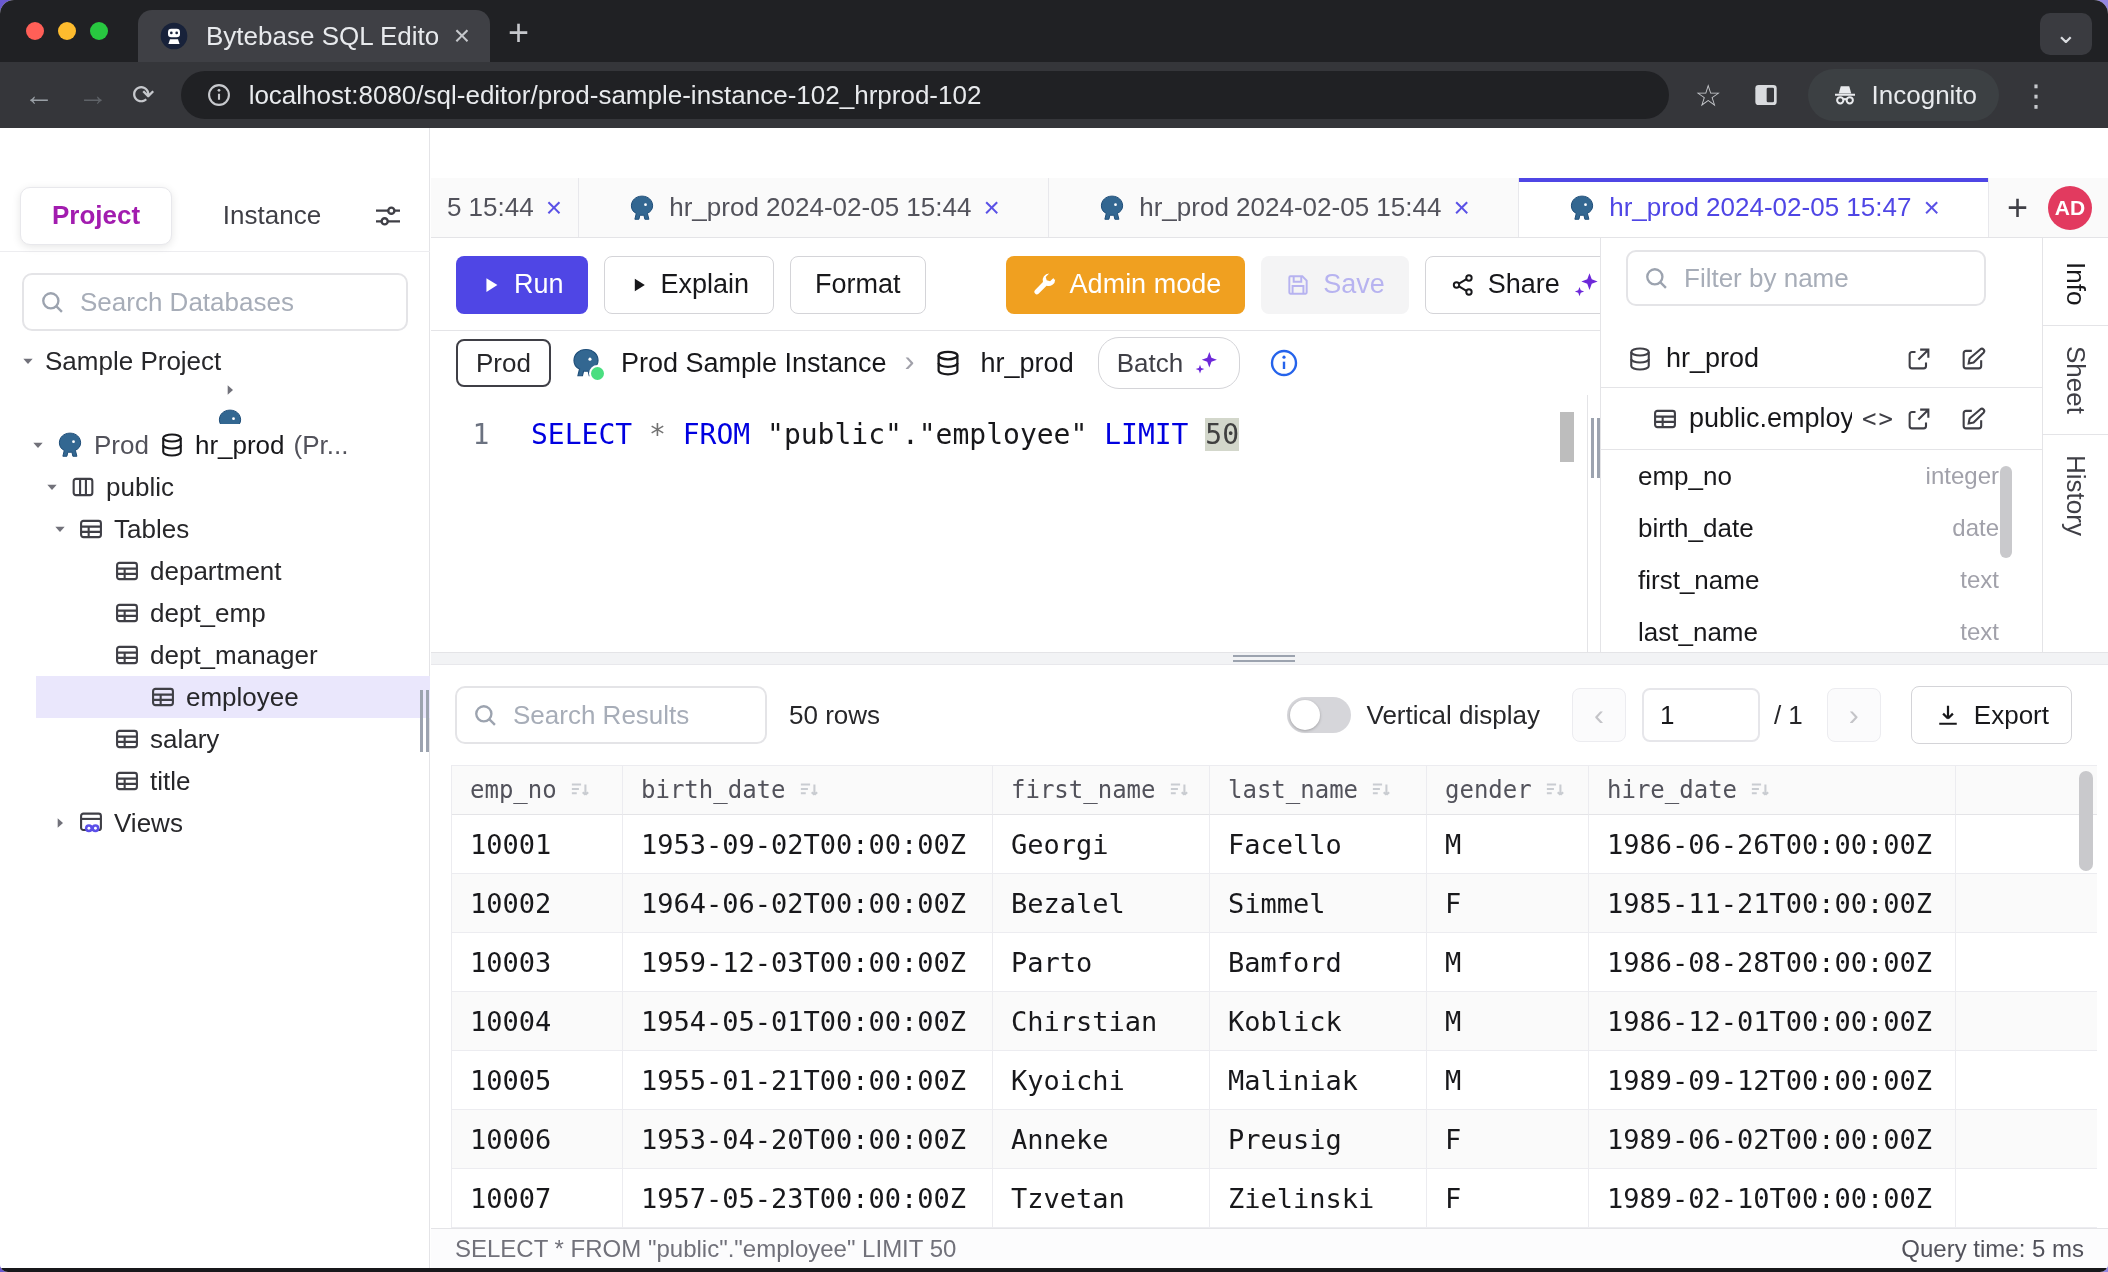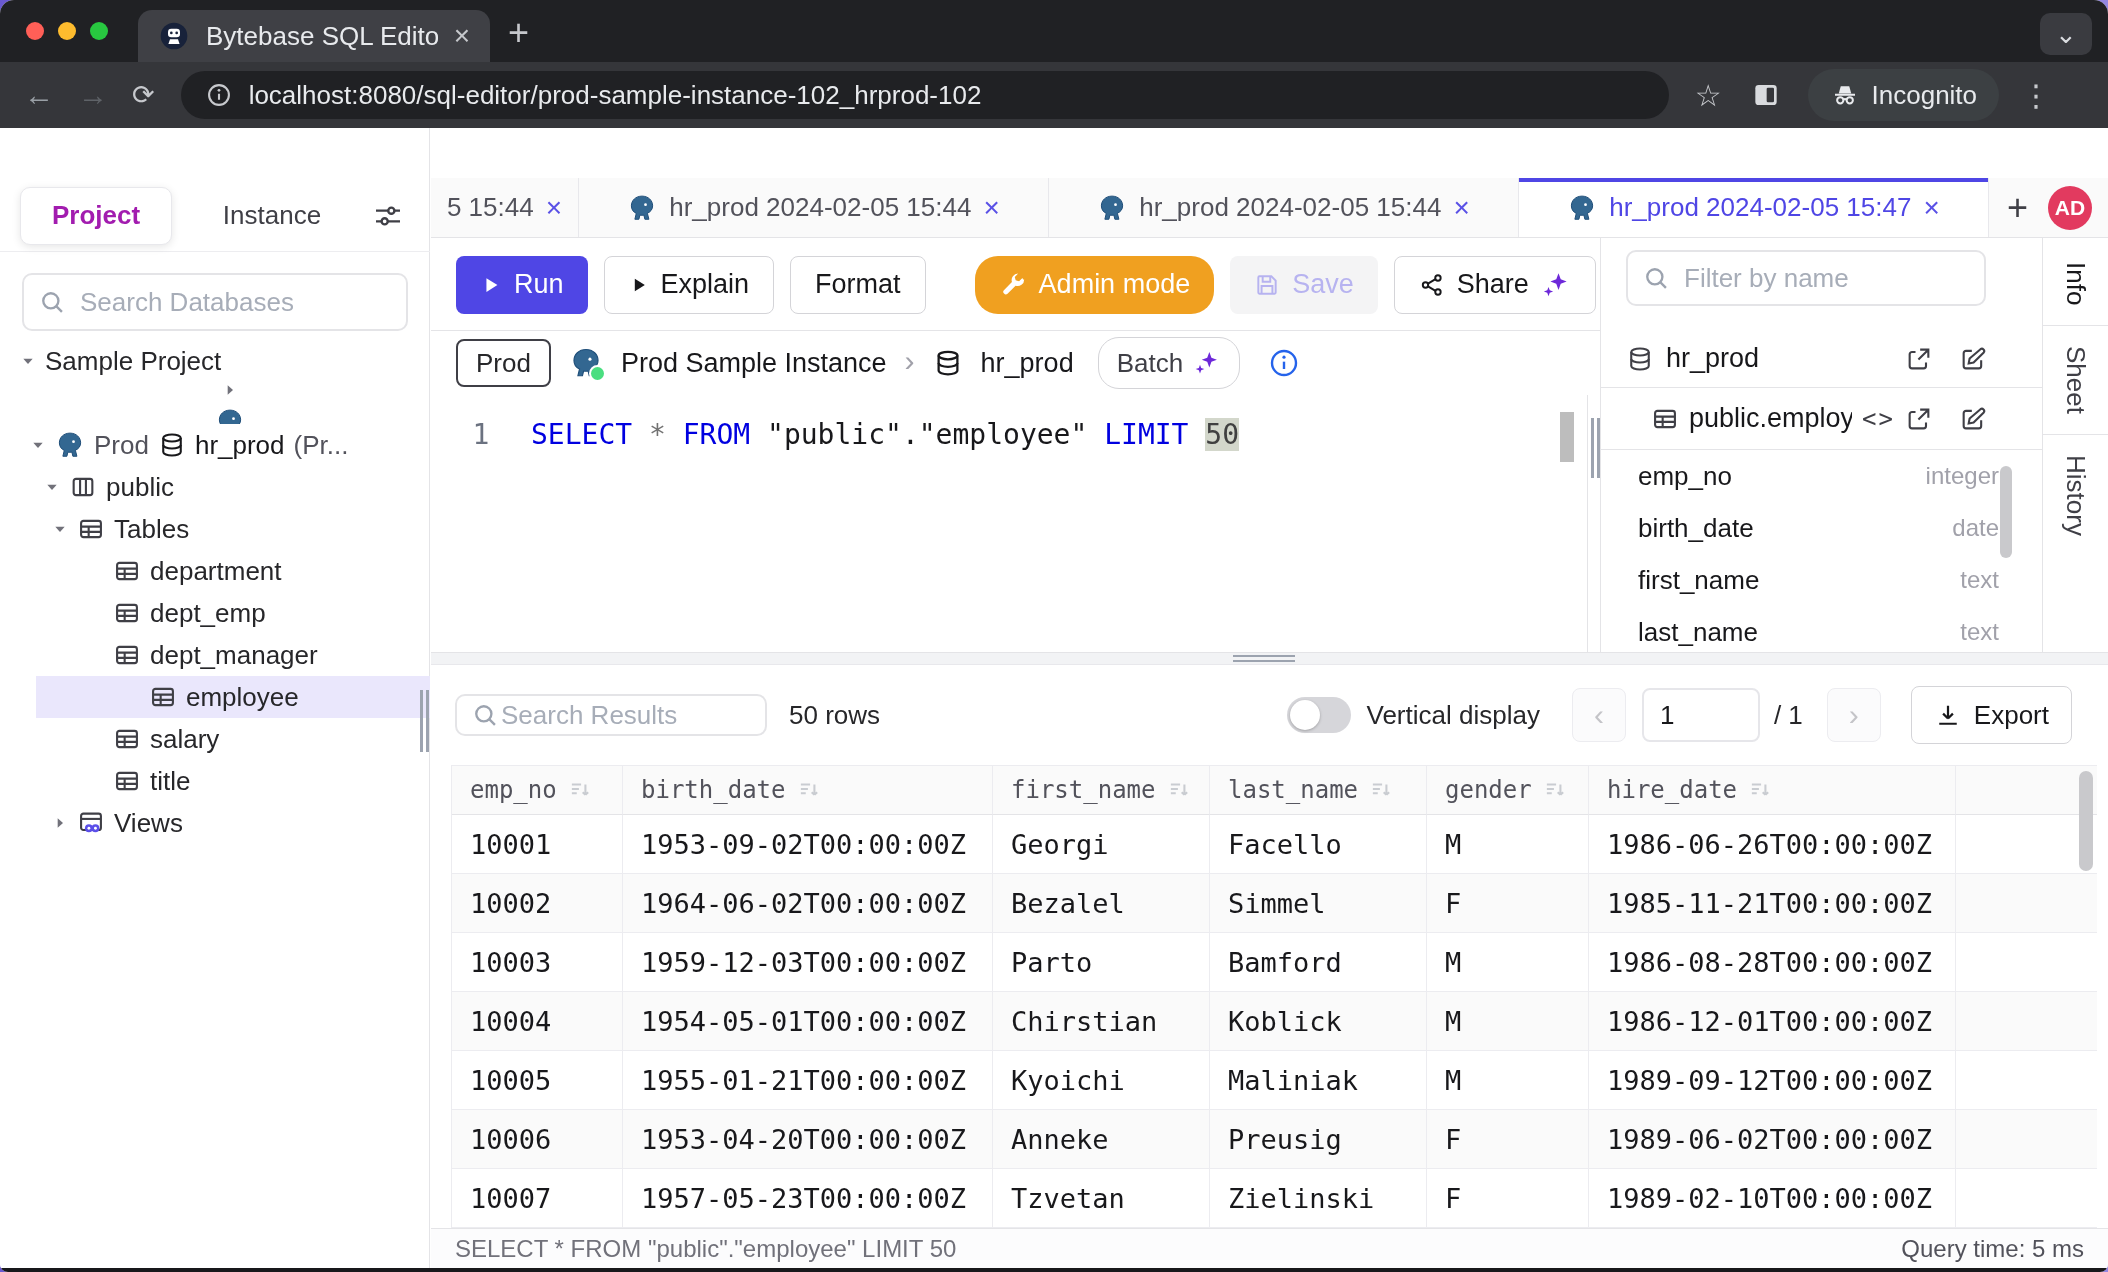--- a/index.html
+++ b/index.html
@@ -55,21 +55,21 @@
   .etab.active{background:#fff;color:#4f46e5;box-shadow:inset 0 4px 0 0 #4f46e5;font-weight:500;}
   .etabs-rest{flex:1;display:flex;align-items:center;}
   .tab-plus{color:#3f3f46;font-size:36px;margin-left:18px;}
   .avatar{margin-left:auto;margin-right:16px;width:44px;height:44px;border-radius:50%;background:#e23a5f;color:#fff;font-size:21px;font-weight:700;display:flex;align-items:center;justify-content:center;}
 
   
   .toolbar{left:431px;top:239px;width:1169px;height:91px;display:flex;align-items:center;gap:16px;padding-left:25px;background:#fff;}
   .btn{height:58px;border-radius:8px;display:inline-flex;align-items:center;justify-content:center;gap:12px;padding:0 24px;font-size:27px;box-sizing:border-box;white-space:nowrap;}
   .btn.run{background:#4f46e5;color:#fff;}
   .btn.ghost{border:1px solid #d4d4d8;color:#18181b;background:#fff;}
-  .btn.admin{background:#f0a020;color:#fff;margin-left:33px;border-radius:23px;}
+  .btn.admin{background:#f0a020;color:#fff;margin-left:64px;}
   .btn.save{background:#f4f4f5;color:#b7b3f0;}
   .btn.share{border:1px solid #d4d4d8;color:#18181b;background:#fff;}
   .spark{color:#6d28d9;}
 
   .hr1{left:431px;top:330px;width:1169px;height:1px;background:#e4e4e7;}
 
   
   .crumbs{left:431px;top:331px;width:1169px;height:64px;background:#fff;display:flex;align-items:center;gap:18px;padding-left:25px;}
   .env-badge{height:44px;padding:0 18px;border:2px solid #3f3f46;border-radius:8px;display:flex;align-items:center;font-size:26px;color:#27272a;}
   .pgwrap{position:relative;width:34px;height:34px;}
@@ -111,21 +111,21 @@
   .rail-tab.active{color:#18181b;}
   .rail-div{width:66px;height:1px;background:#e4e4e7;margin:12px 0;}
 
   
   .divider{left:431px;top:652px;width:1677px;height:13px;background:#f2f3f5;border-top:1px solid #e4e4e7;border-bottom:1px solid #e8e8ec;}
   .hhandle{left:1233px;top:655px;width:62px;height:8px;display:flex;flex-direction:column;gap:3px;}
   .hhandle i{height:2px;width:100%;background:#9ca3af;display:block;}
 
   
   .res-toolbar{left:431px;top:665px;width:1677px;height:100px;background:#fff;display:flex;align-items:center;padding-left:24px;}
-  .res-search{width:312px;height:42px;border:2px solid #e4e4e7;border-radius:10px;display:flex;align-items:center;padding:0 14px;box-sizing:border-box;color:#9ca3af;}
+  .res-search{width:312px;height:58px;border:2px solid #e4e4e7;border-radius:10px;display:flex;align-items:center;gap:12px;padding:0 14px;box-sizing:border-box;color:#9ca3af;}
   .res-search input{border:0;outline:0;width:100%;font-size:26px;font-family:"Liberation Sans",sans-serif;background:transparent;}
   .res-search input::placeholder{color:#a7adb8;}
   .rowcount{margin-left:22px;font-size:26px;color:#27272a;}
   .rspacer{flex:1;}
   .toggle{width:64px;height:36px;border-radius:18px;background:#d6d6da;position:relative;}
   .knob{position:absolute;left:3px;top:3px;width:30px;height:30px;border-radius:50%;background:#fff;box-shadow:0 1px 3px rgba(0,0,0,.25);}
   .vlabel{margin-left:16px;font-size:26px;color:#27272a;}
   .pagebtn{margin-left:32px;width:52px;height:52px;border-radius:8px;background:#fbfbfc;border:1px solid #ececf0;color:#c4c4c8;display:flex;align-items:center;justify-content:center;font-size:30px;}
   .pageinput{margin-left:16px;width:118px;height:54px;border:2px solid #e6e6ea;border-radius:8px;font-size:26px;padding-left:16px;box-sizing:border-box;font-family:"Liberation Sans",sans-serif;color:#18181b;outline:0;}
   .pagetotal{margin-left:14px;font-size:26px;color:#27272a;}

